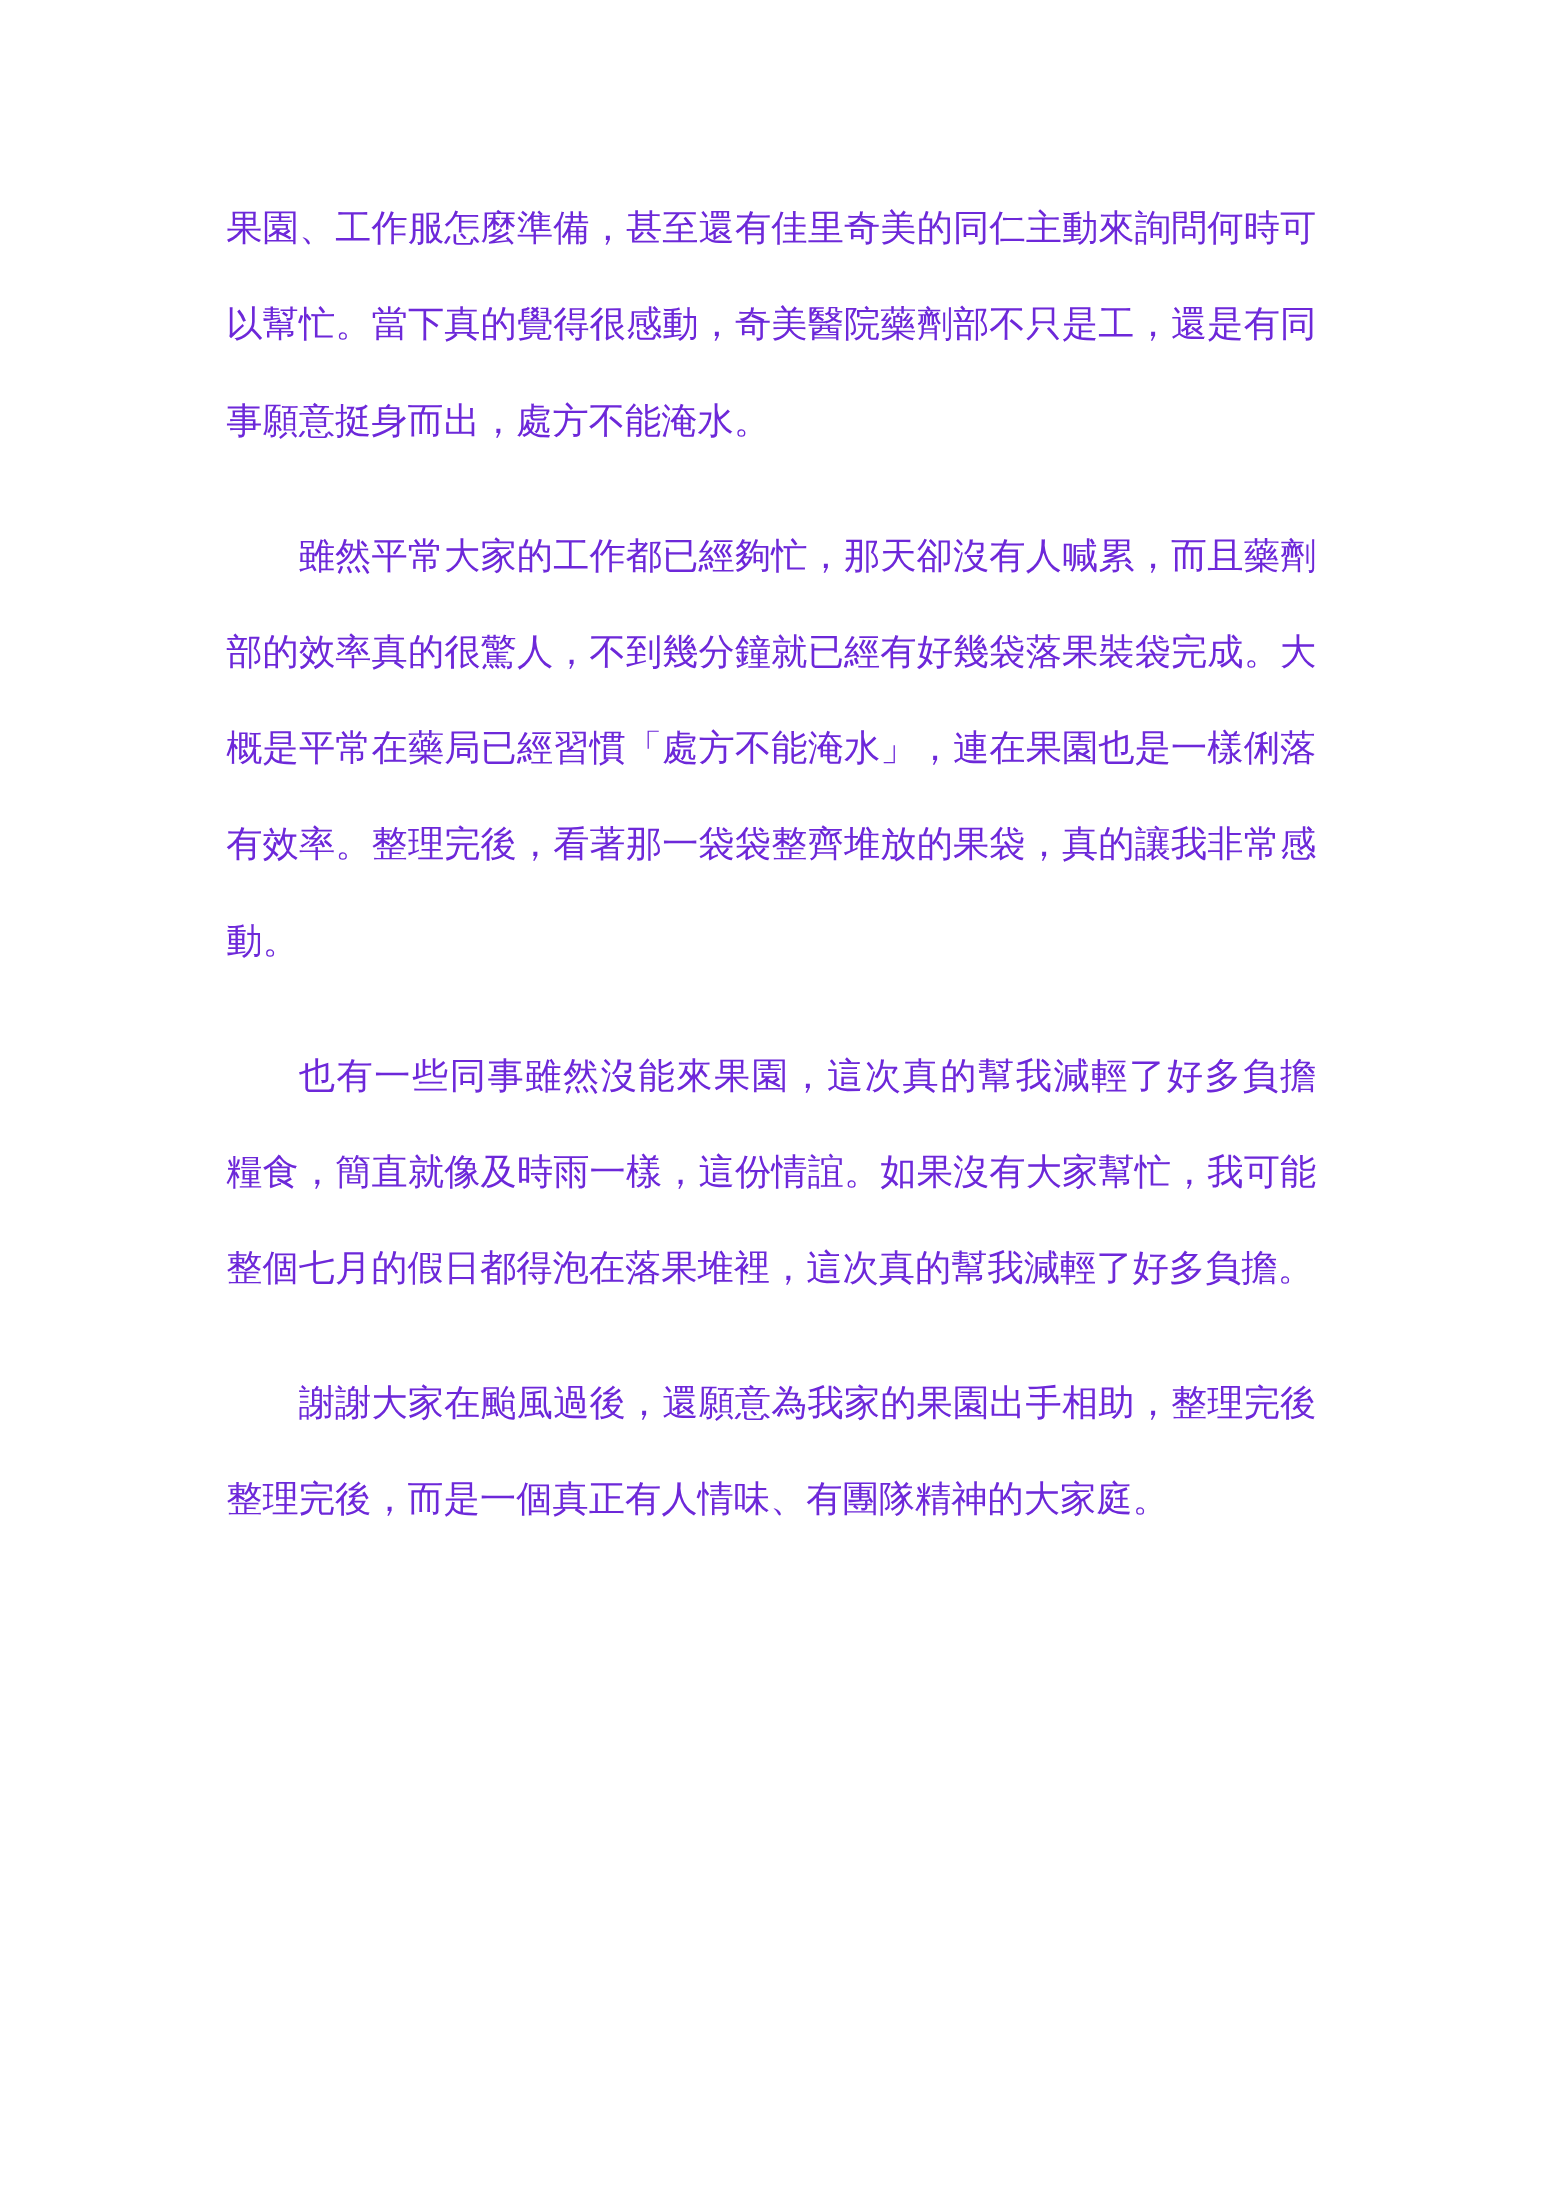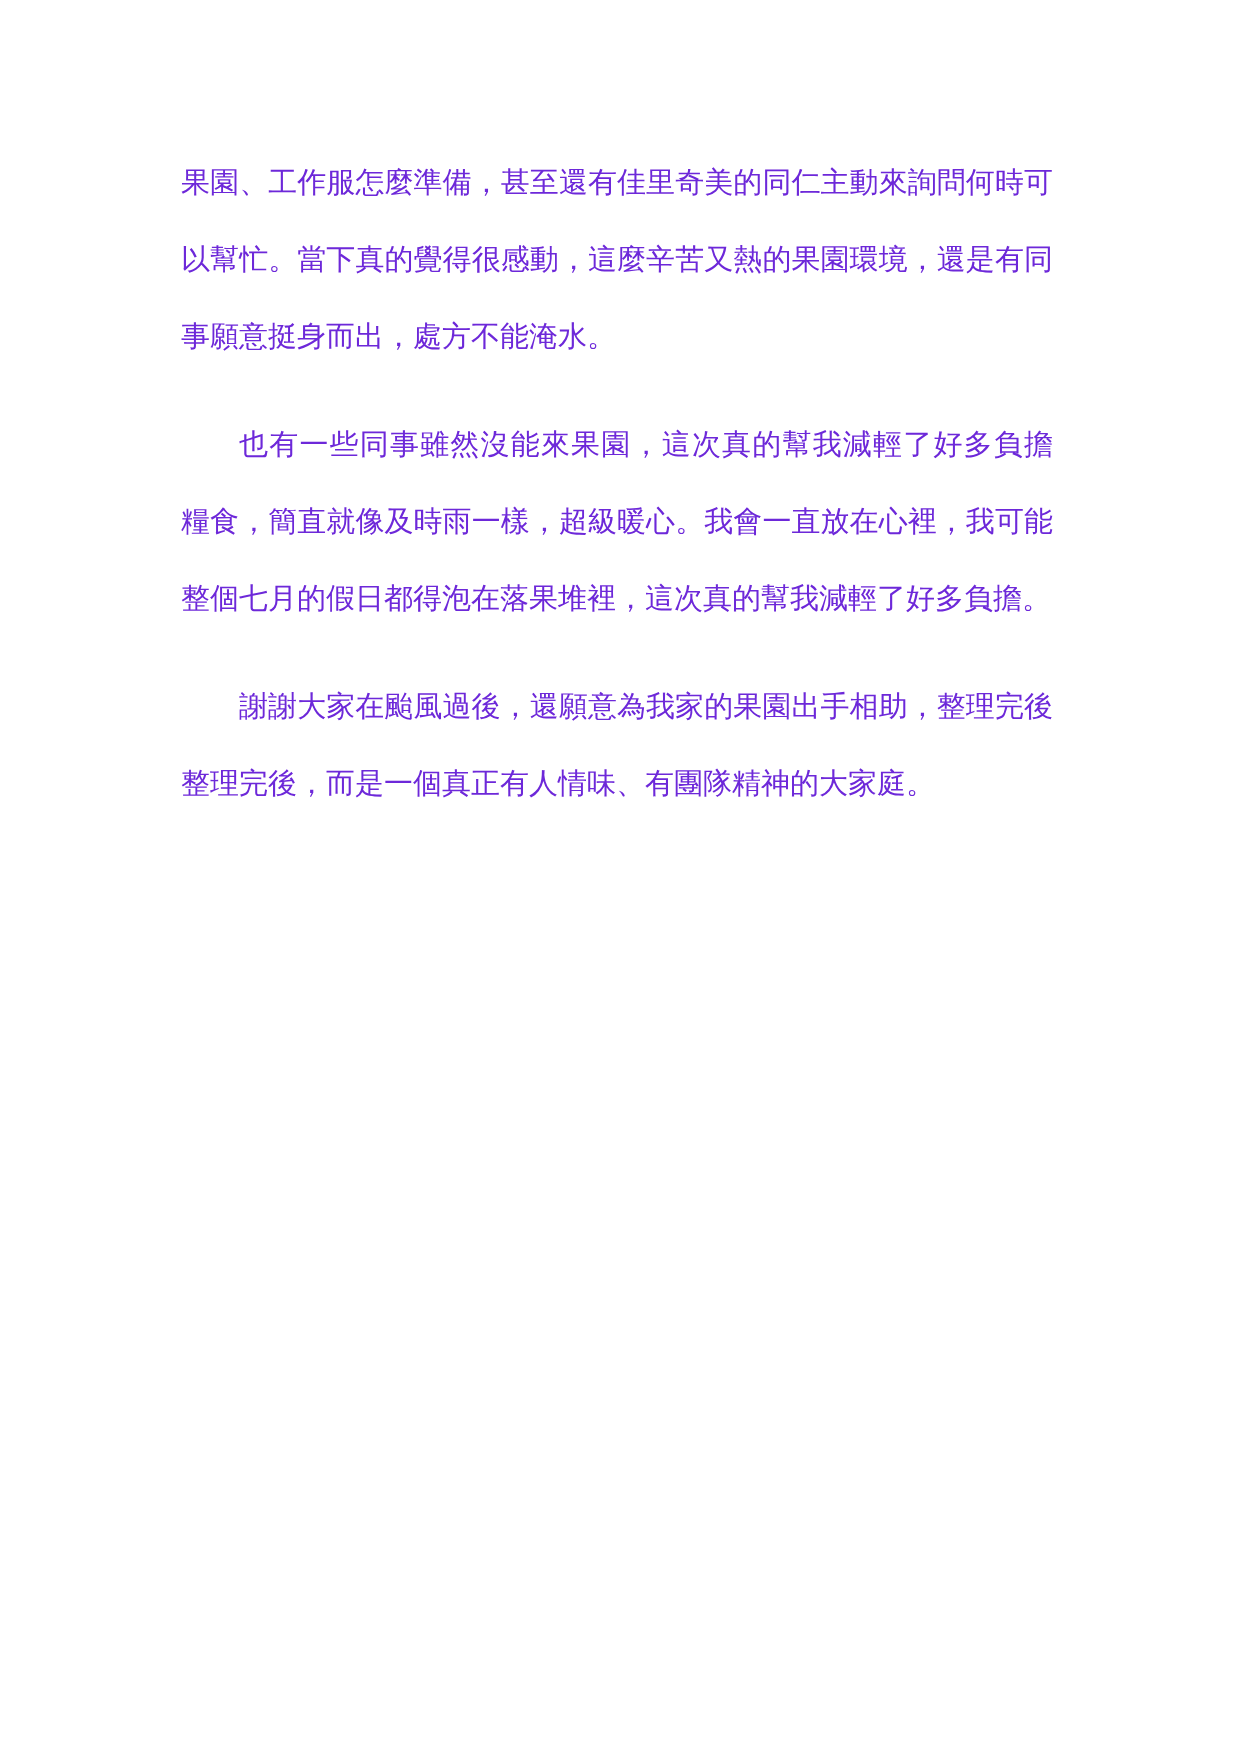--- a/index.html
+++ b/index.html
@@ -41,26 +41,33 @@
     text-indent: 2em;
   }
 </style>
 </head>
 <body>
 
 <div class="page">
   <div class="doc" id="doc">
       <div class="para">
         <div class="line first">果園、工作服怎麼準備，甚至還有佳里奇美的同仁主動來詢問何時可</div>
-        <div class="line">以幫忙。當下真的覺得很感動，這麼辛苦又熱的果園環境，還是有同</div>
+        <div class="line">以幫忙。當下真的覺得很感動，奇美醫院藥劑部不只是工，還是有同</div>
         <div class="line last">事願意挺身而出，處方不能淹水。</div>
       </div>
       <div class="para indent">
+        <div class="line first">雖然平常大家的工作都已經夠忙，那天卻沒有人喊累，而且藥劑</div>
+        <div class="line">部的效率真的很驚人，不到幾分鐘就已經有好幾袋落果裝袋完成。大</div>
+        <div class="line">概是平常在藥局已經習慣「處方不能淹水」，連在果園也是一樣俐落</div>
+        <div class="line">有效率。整理完後，看著那一袋袋整齊堆放的果袋，真的讓我非常感</div>
+        <div class="line last">動。</div>
+      </div>
+      <div class="para indent">
         <div class="line first">也有一些同事雖然沒能來果園，這次真的幫我減輕了好多負擔</div>
-        <div class="line">糧食，簡直就像及時雨一樣，超級暖心。我會一直放在心裡，我可能</div>
+        <div class="line">糧食，簡直就像及時雨一樣，這份情誼。如果沒有大家幫忙，我可能</div>
         <div class="line last">整個七月的假日都得泡在落果堆裡，這次真的幫我減輕了好多負擔。</div>
       </div>
       <div class="para indent">
         <div class="line first">謝謝大家在颱風過後，還願意為我家的果園出手相助，整理完後</div>
         <div class="line last">整理完後，而是一個真正有人情味、有團隊精神的大家庭。</div>
       </div>
     </div>
 </div>
 
 </body></html>

